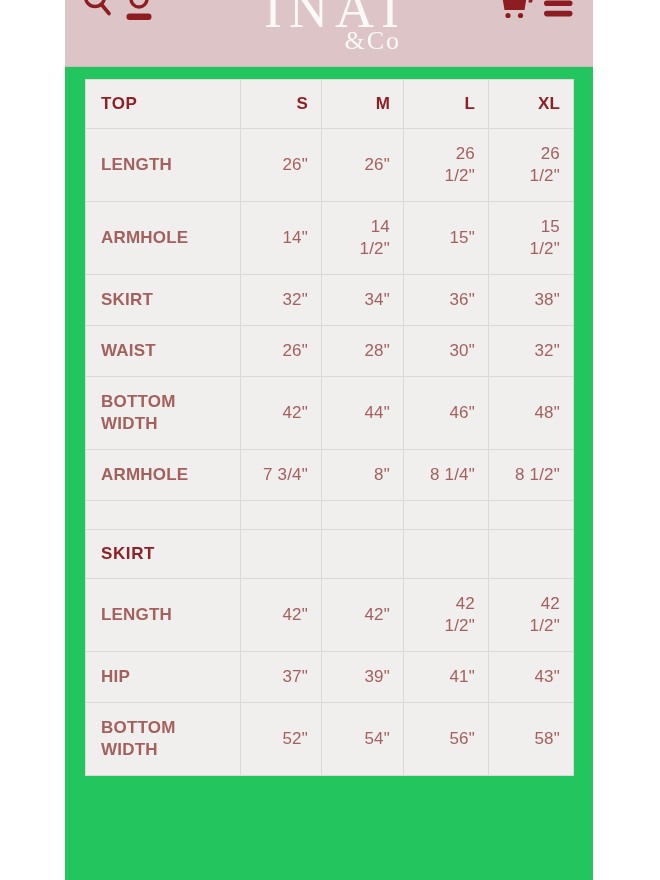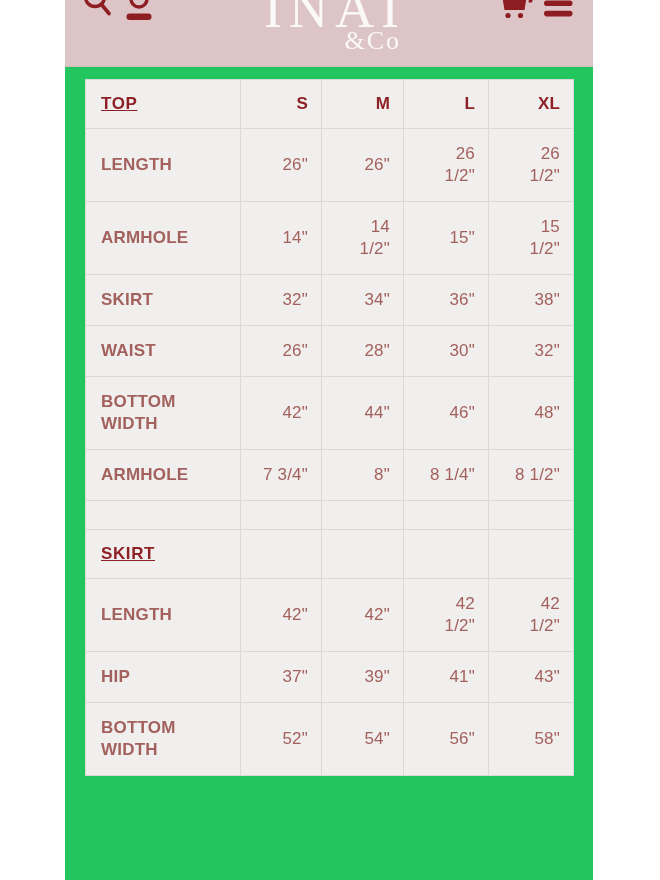--- a/index.html
+++ b/index.html
@@ -52,21 +52,21 @@
   }
   .size-chart .label-cell .lbl{display:block;max-width:115px;}
   .size-chart .value-cell{
     text-align:right;padding:14px 13px 14px 4px;
   }
   .size-chart .value-cell .val{
     display:inline-block;max-width:50px;text-align:right;letter-spacing:0.2px;
   }
   .size-chart tr.section-row th{
     color:#8e2126;font-weight:700;letter-spacing:0.6px;
-    padding-top:13px;padding-bottom:13px;text-decoration:underline;
+    padding-top:13px;padding-bottom:13px;
   }
   .size-chart tr.section-row .value-cell{
     color:#8e2126;font-weight:700;padding-top:13px;padding-bottom:13px;
   }
   .size-chart tr.spacer-row td{height:28px;padding:0;}
 </style>
 </head>
 <body>
 
 <div class="page-col">

